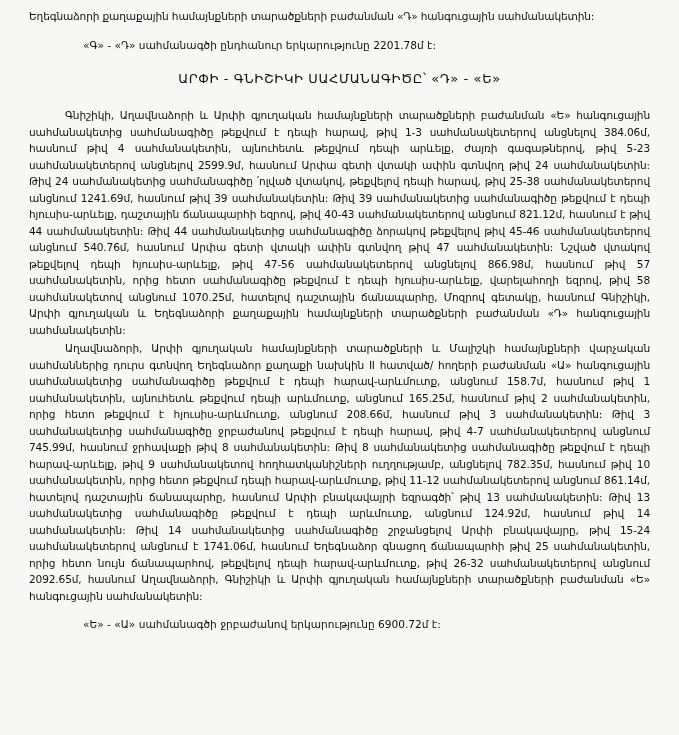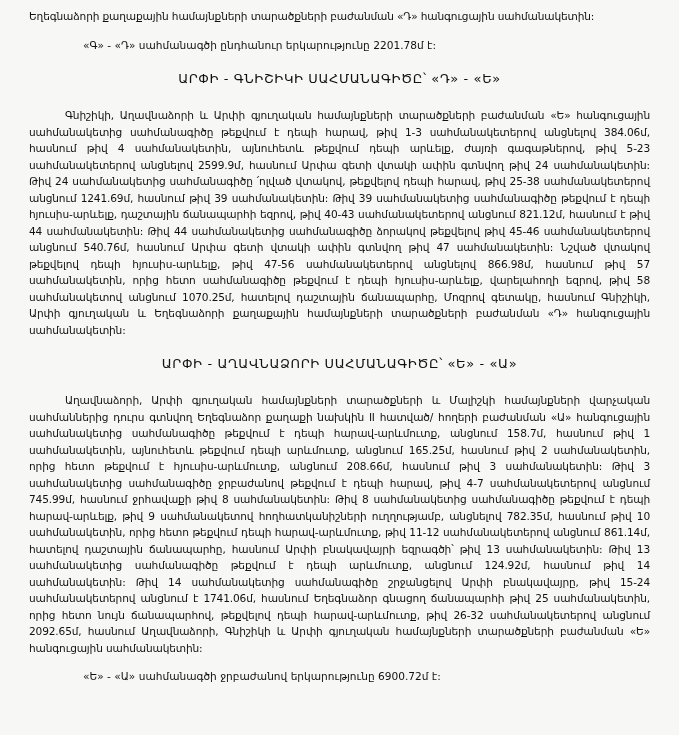--- a/index.html
+++ b/index.html
@@ -45,18 +45,17 @@
 
 <div class="page">
 
   <p class="para">Եղեգնաձորի քաղաքային համայնքների տարածքների բաժանման «Դ» հանգուցային սահմանակետին:</p>
   <p class="total">«Գ» - «Դ» սահմանագծի ընդհանուր երկարությունը 2201.78մ է:</p>
 
   <div class="heading">ԱՐՓԻ - ԳՆԻՇԻԿԻ ՍԱՀՄԱՆԱԳԻԾԸ՝ «Դ» - «Ե»</div>
 
   <p class="para indent">Գնիշիկի, Աղավնաձորի և Արփի գյուղական համայնքների տարածքների բաժանման «Ե» հանգուցային սահմանակետից սահմանագիծը թեքվում է դեպի հարավ, թիվ 1-3 սահմանակետերով անցնելով 384.06մ, հասնում թիվ 4 սահմանակետին, այնուհետև թեքվում դեպի արևելք, ժայռի գագաթներով, թիվ 5-23 սահմանակետերով անցնելով 2599.9մ, հասնում Արփա գետի վտակի ափին գտնվող թիվ 24 սահմանակետին: Թիվ 24 սահմանակետից սահմանագիծը ՛ոլված վտակով, թեքվելով դեպի հարավ, թիվ 25-38 սահմանակետերով անցնում 1241.69մ, հասնում թիվ 39 սահմանակետին: Թիվ 39 սահմանակետից սահմանագիծը թեքվում է դեպի հյուսիս-արևելք, դաշտային ճանապարհի եզրով, թիվ 40-43 սահմանակետերով անցնում 821.12մ, հասնում է թիվ 44 սահմանակետին: Թիվ 44 սահմանակետից սահմանագիծը ձորակով թեքվելով թիվ 45-46 սահմանակետերով անցնում 540.76մ, հասնում Արփա գետի վտակի ափին գտնվող թիվ 47 սահմանակետին: Նշված վտակով թեքվելով դեպի հյուսիս-արևելք, թիվ 47-56 սահմանակետերով անցնելով 866.98մ, հասնում թիվ 57 սահմանակետին, որից հետո սահմանագիծը թեքվում է դեպի հյուսիս-արևելք, վարելահողի եզրով, թիվ 58 սահմանակետով անցնում 1070.25մ, հատելով դաշտային ճանապարհը, Մոզրով գետակը, հասնում Գնիշիկի, Արփի գյուղական և Եղեգնաձորի քաղաքային համայնքների տարածքների բաժանման «Դ» հանգուցային սահմանակետին:</p>
 
-  <div class="heading">ԱՐՓԻ - ԱՂԱՎՆԱՁՈՐԻ ՍԱՀՄԱՆԱԳԻԾԸ՝ «Ե» - «Ա»</div>
 
   <p class="para indent">Աղավնաձորի, Արփի գյուղական համայնքների տարածքների և Մալիշկի համայնքների վարչական սահմաններից դուրս գտնվող Եղեգնաձոր քաղաքի նախկին II հատված/ հողերի բաժանման «Ա» հանգուցային սահմանակետից սահմանագիծը թեքվում է դեպի հարավ-արևմուտք, անցնում 158.7մ, հասնում թիվ 1 սահմանակետին, այնուհետև թեքվում դեպի արևմուտք, անցնում 165.25մ, հասնում թիվ 2 սահմանակետին, որից հետո թեքվում է հյուսիս-արևմուտք, անցնում 208.66մ, հասնում թիվ 3 սահմանակետին: Թիվ 3 սահմանակետից սահմանագիծը ջրբաժանով թեքվում է դեպի հարավ, թիվ 4-7 սահմանակետերով անցնում 745.99մ, հասնում ջրհավաքի թիվ 8 սահմանակետին: Թիվ 8 սահմանակետից սահմանագիծը թեքվում է դեպի հարավ-արևելք, թիվ 9 սահմանակետով հողհատկանիշների ուղղությամբ, անցնելով 782.35մ, հասնում թիվ 10 սահմանակետին, որից հետո թեքվում դեպի հարավ-արևմուտք, թիվ 11-12 սահմանակետերով անցնում 861.14մ, հատելով դաշտային ճանապարհը, հասնում Արփի բնակավայրի եզրագծի՝ թիվ 13 սահմանակետին: Թիվ 13 սահմանակետից սահմանագիծը թեքվում է դեպի արևմուտք, անցնում 124.92մ, հասնում թիվ 14 սահմանակետին: Թիվ 14 սահմանակետից սահմանագիծը շրջանցելով Արփի բնակավայրը, թիվ 15-24 սահմանակետերով անցնում է 1741.06մ, հասնում Եղեգնաձոր գնացող ճանապարհի թիվ 25 սահմանակետին, որից հետո նույն ճանապարհով, թեքվելով դեպի հարավ-արևմուտք, թիվ 26-32 սահմանակետերով անցնում 2092.65մ, հասնում Աղավնաձորի, Գնիշիկի և Արփի գյուղական համայնքների տարածքների բաժանման «Ե» հանգուցային սահմանակետին:</p>
   <p class="total">«Ե» - «Ա» սահմանագծի ջրբաժանով երկարությունը 6900.72մ է:</p>
 
 </div>
 
 </body></html>

